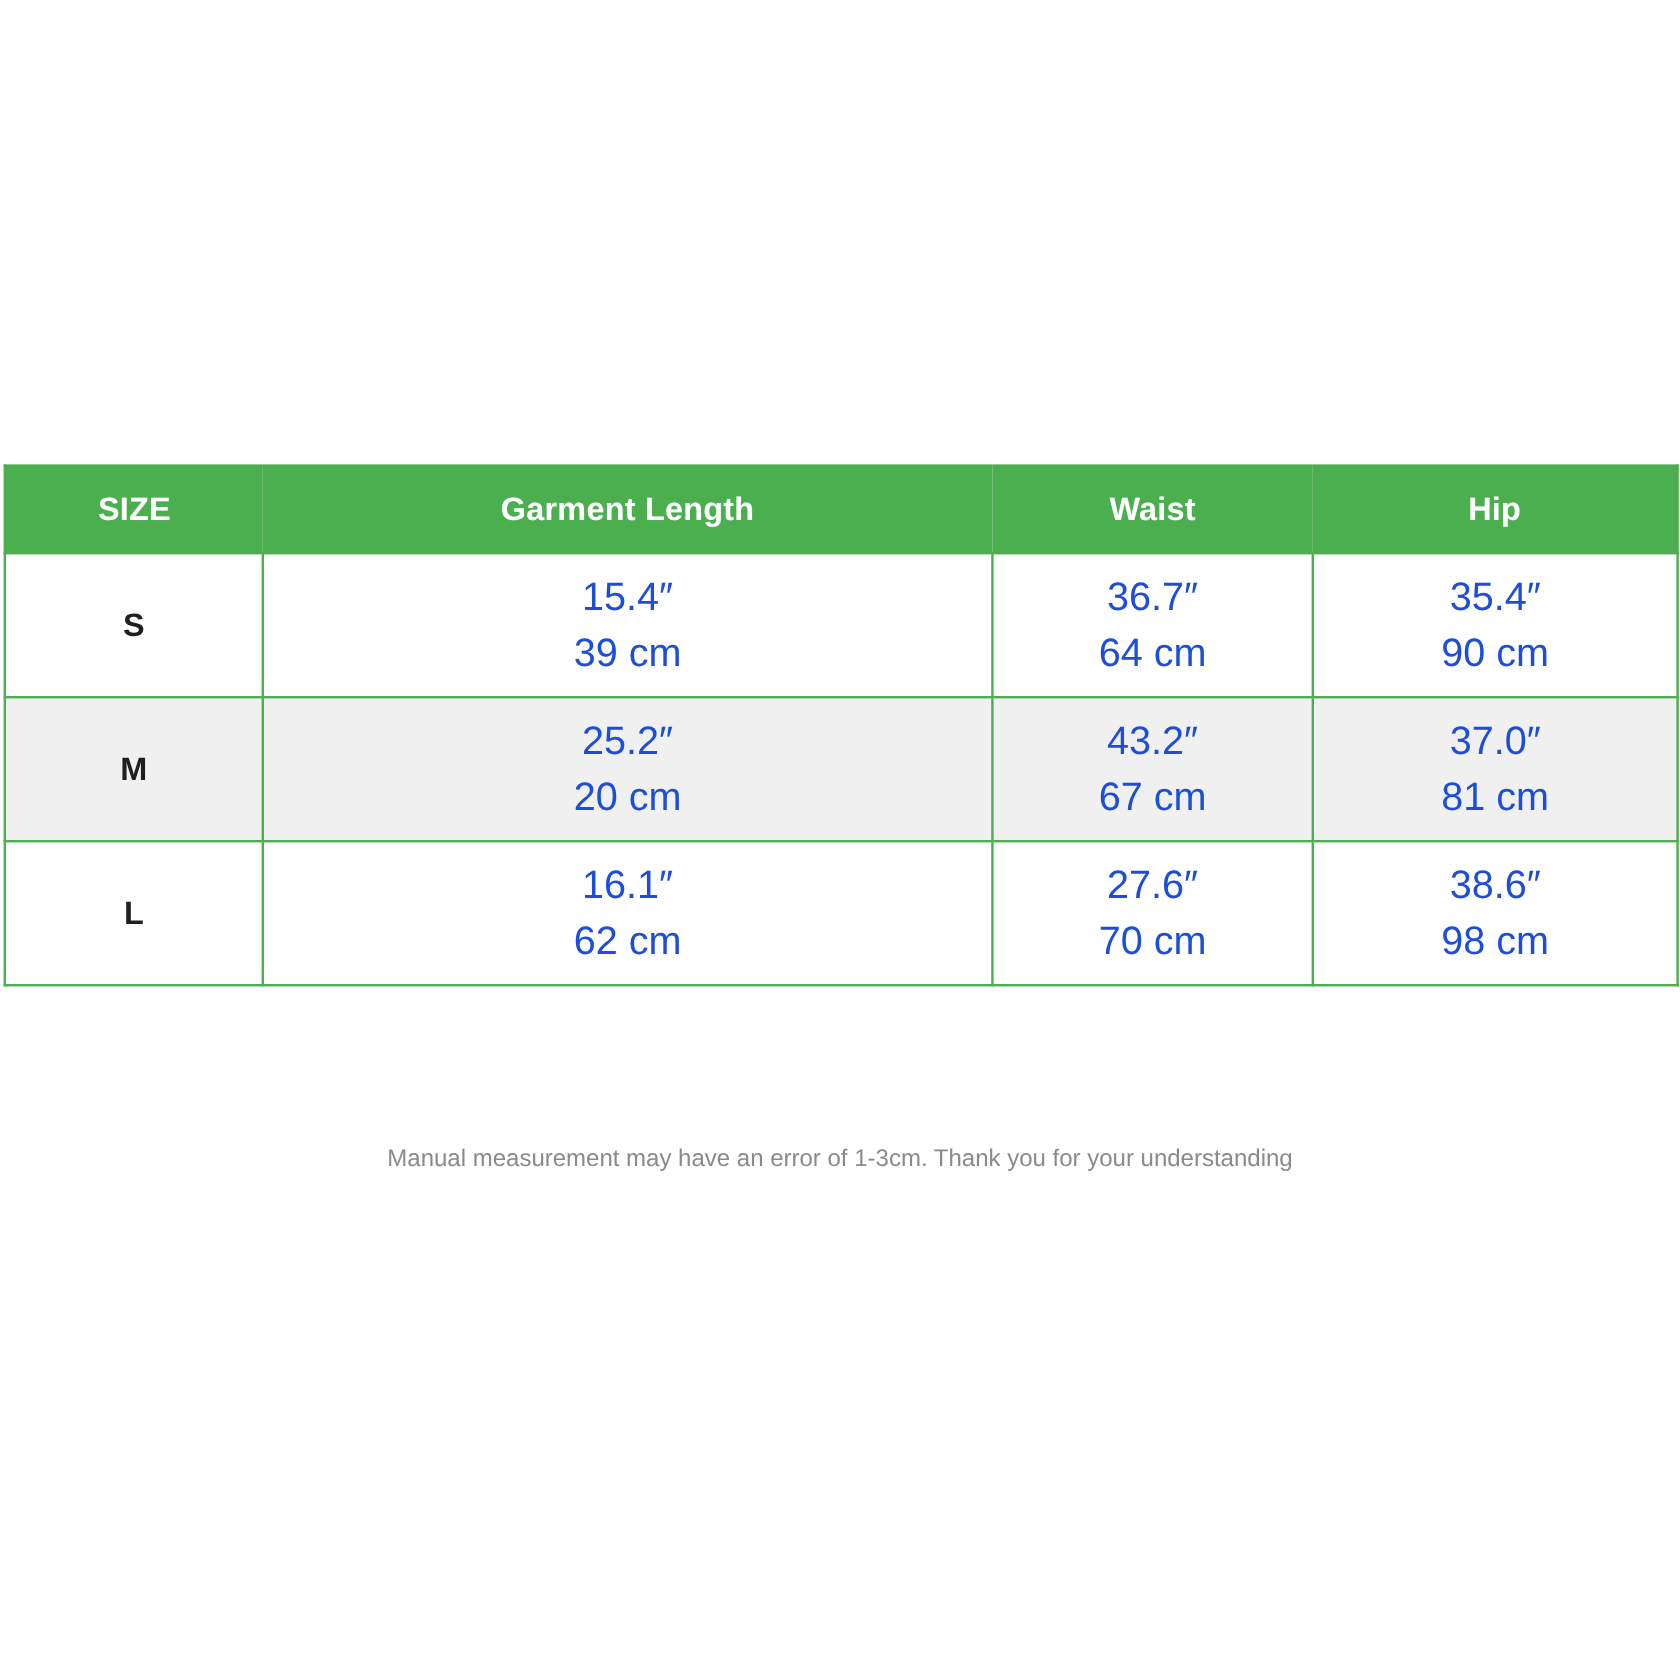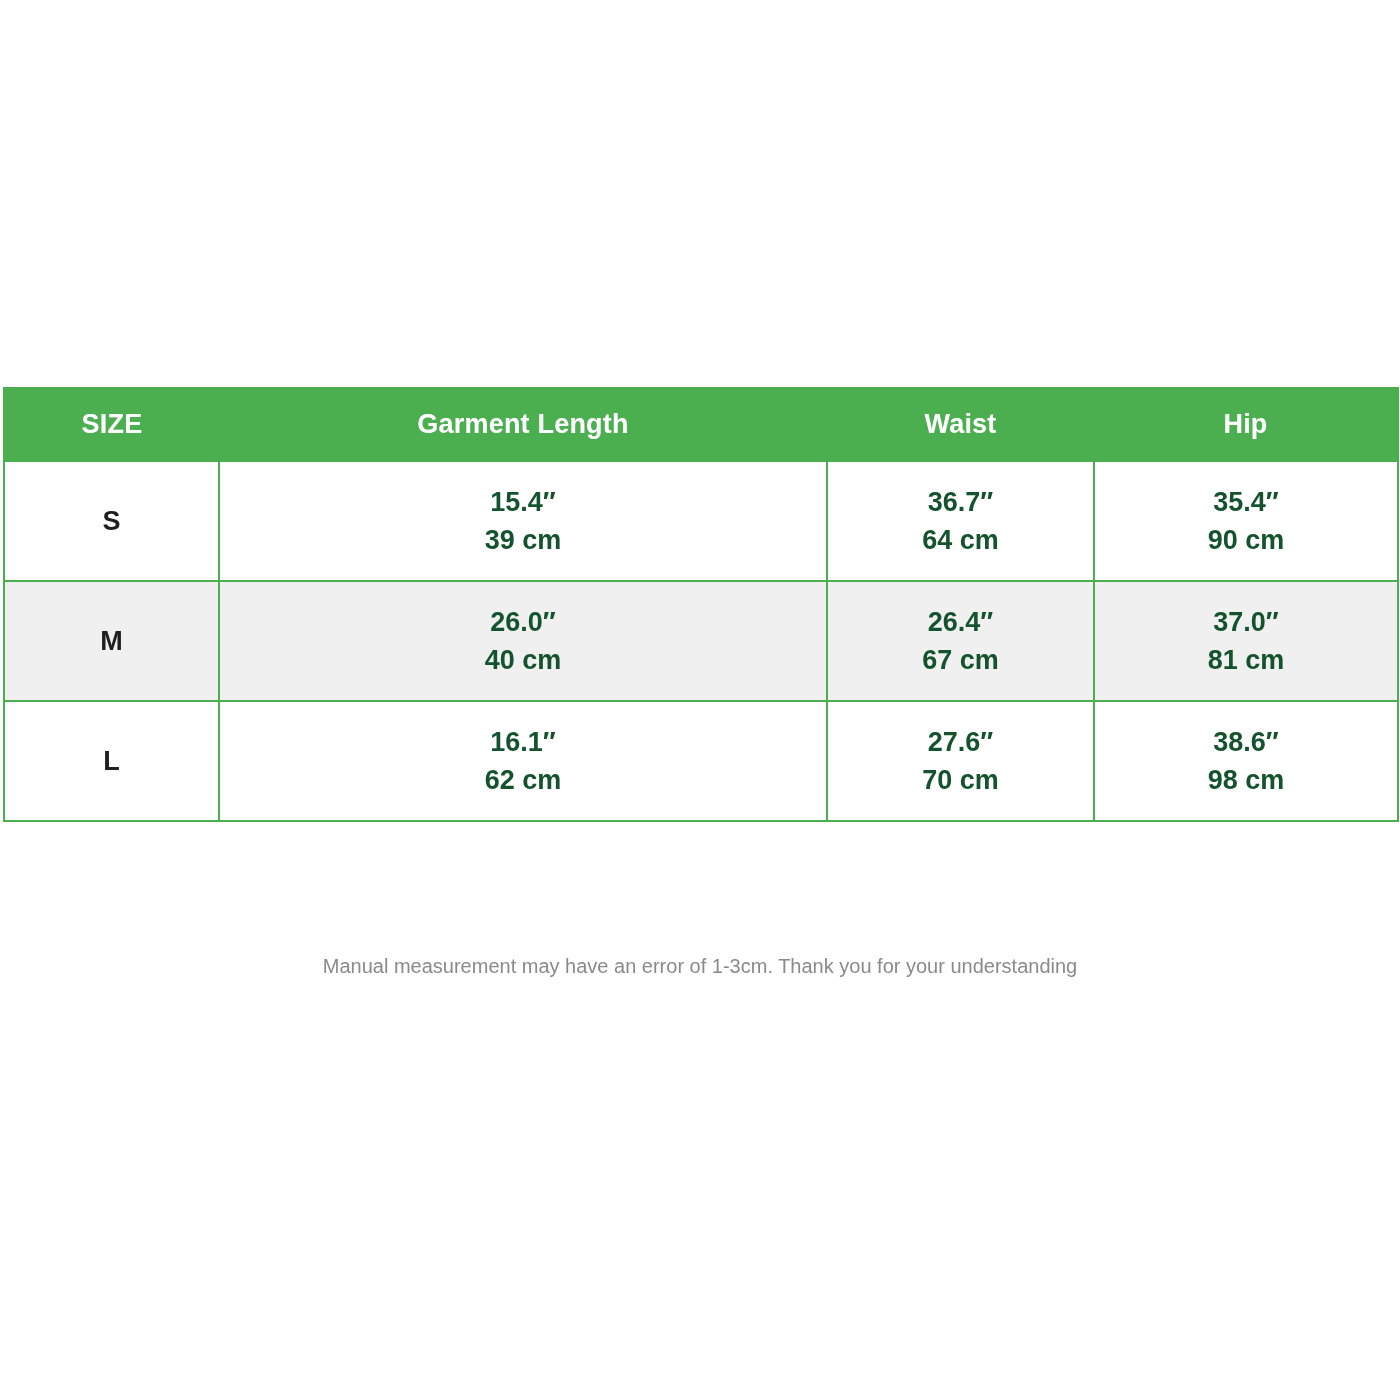--- a/index.html
+++ b/index.html
@@ -68,24 +68,24 @@
   tbody tr.odd td  { background: #ffffff; }
   tbody tr.even td { background: #F0F0F0; }
 
   td.size-cell {
     font-size: 27px;
     font-weight: bold;
     color: #1f1f1f;
   }
 
   td.meas-cell {
-    font-size: 27px;
-    font-weight: bold;
+    font-size: 33px;
+    font-weight: normal;
     line-height: 1.42;
-    color: #14532d;
+    color: #1d4ed8;
   }
 
   .meas-line { display: block; white-space: nowrap; }
 
   #chart-note {
     position: absolute;
     left: 0;
     top: 955px;
     width: 1400px;
     text-align: center;
@@ -132,25 +132,25 @@
           </td>
           <td class="meas-cell">
             <span class="meas-line">35.4″</span>
             <span class="meas-line">90 cm</span>
           </td>
         </tr>
 
         <tr class="even">
           <td class="size-cell">M</td>
           <td class="meas-cell">
-            <span class="meas-line">26.0″</span>
-            <span class="meas-line">40 cm</span>
+            <span class="meas-line">25.2″</span>
+            <span class="meas-line">20 cm</span>
           </td>
           <td class="meas-cell">
-            <span class="meas-line">26.4″</span>
+            <span class="meas-line">43.2″</span>
             <span class="meas-line">67 cm</span>
           </td>
           <td class="meas-cell">
             <span class="meas-line">37.0″</span>
             <span class="meas-line">81 cm</span>
           </td>
         </tr>
 
         <tr class="odd">
           <td class="size-cell">L</td>

